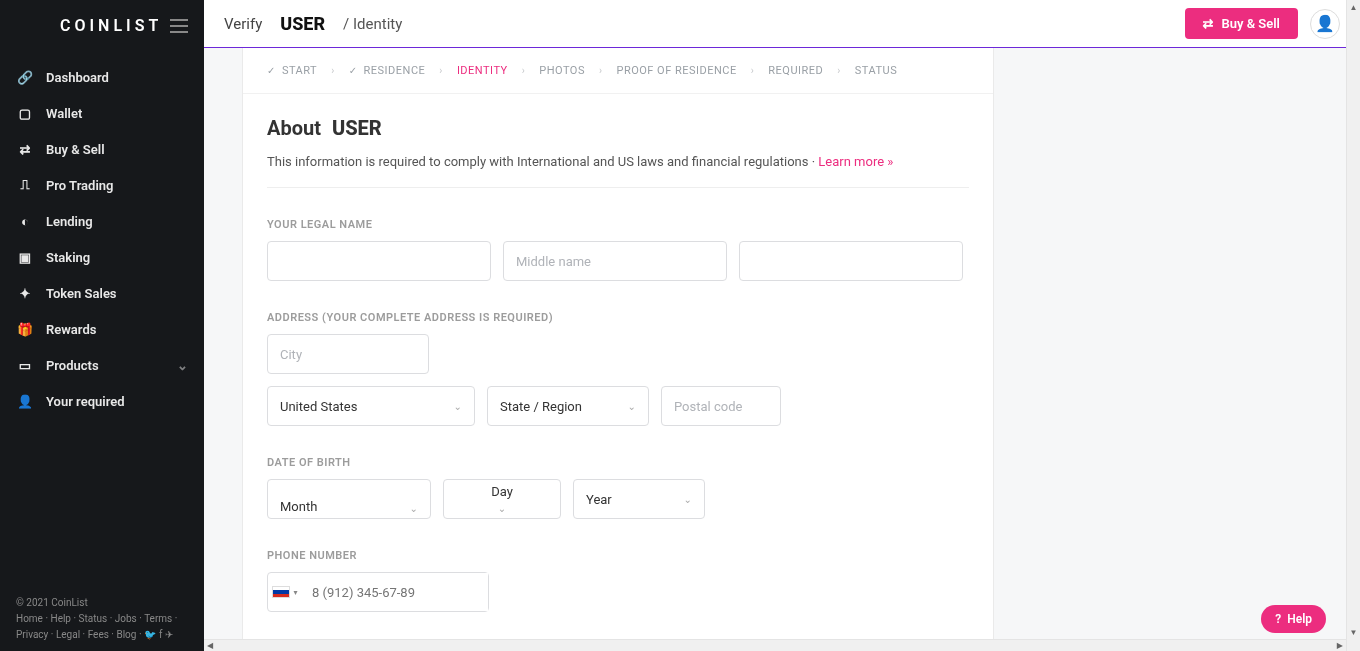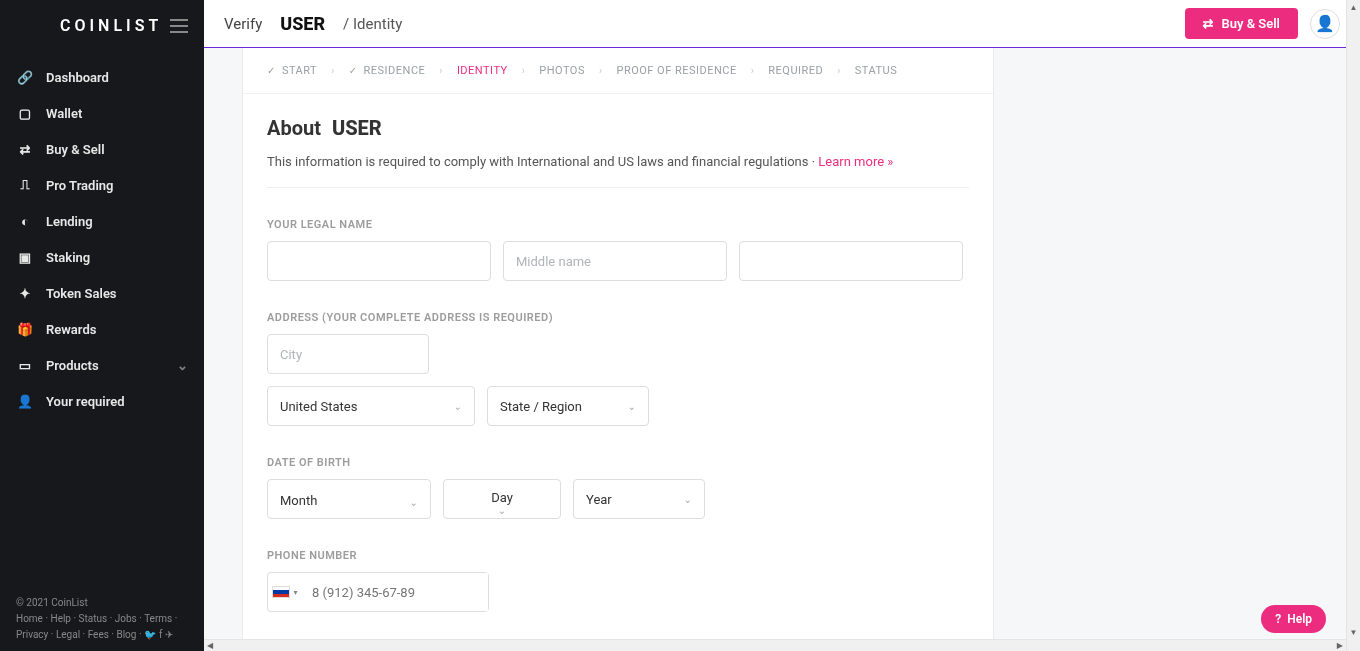--- a/index.html
+++ b/index.html
@@ -40,21 +40,21 @@
 .steps .sep { color: #c7c9cc; font-size: 10px; }
 
 .card-body { padding: 22px 24px 40px; }
 .h-about { font-size: 20px; color: #333; margin-bottom: 14px; }
 .h-about strong { font-weight: 800; margin-left: 6px; }
 .intro { font-size: 13px; color: #555; border-bottom: 1px solid #eee; padding-bottom: 18px; }
 .intro a { color: #ec2d7f; text-decoration: none; }
 
 .section-label { font-size: 11px; letter-spacing: .5px; color: #9c9c9c; margin-top: 30px; margin-bottom: 10px; font-weight: 600; }
 .row { display: flex; gap: 12px; margin-bottom: 12px; }
-.input, .select { border: 1px solid #dcdde0; border-radius: 4px; height: 40px; padding: 10px 12px; font-size: 13px; color: #333; background: #fff; }
+.input, .select { border: 1px solid #dcdde0; border-radius: 4px; height: 40px; padding: 4px 12px; font-size: 13px; color: #333; background: #fff; }
 .input::placeholder { color: #b0b3b8; }
 .select { display: flex; align-items: center; justify-content: space-between; cursor: pointer; }
 .select .arrow { color: #aaa; font-size: 10px; }
 
 .w-name { width: 224px; }
 .w-street { width: 342px; }
 .w-city { width: 162px; }
 .w-country { width: 208px; }
 .w-state { width: 162px; }
 .w-postal { width: 120px; }
@@ -192,20 +192,21 @@
         </div>
         <div class="row">
           <div class="select w-country">
               <span>United States</span>
               <span class="arrow">⌄</span>
             </div>
           <div class="select w-state">
               <span>State / Region</span>
               <span class="arrow">⌄</span>
             </div>
+          <input class="input w-postal" placeholder="Postal code" style="">
         </div>
 
         <div class="section-label">DATE OF BIRTH</div>
         <div class="row">
           <div class="select w-month">
               <span>Month</span>
               <span class="arrow">⌄</span>
             </div>
           <div class="select w-day">
               <span>Day</span>

